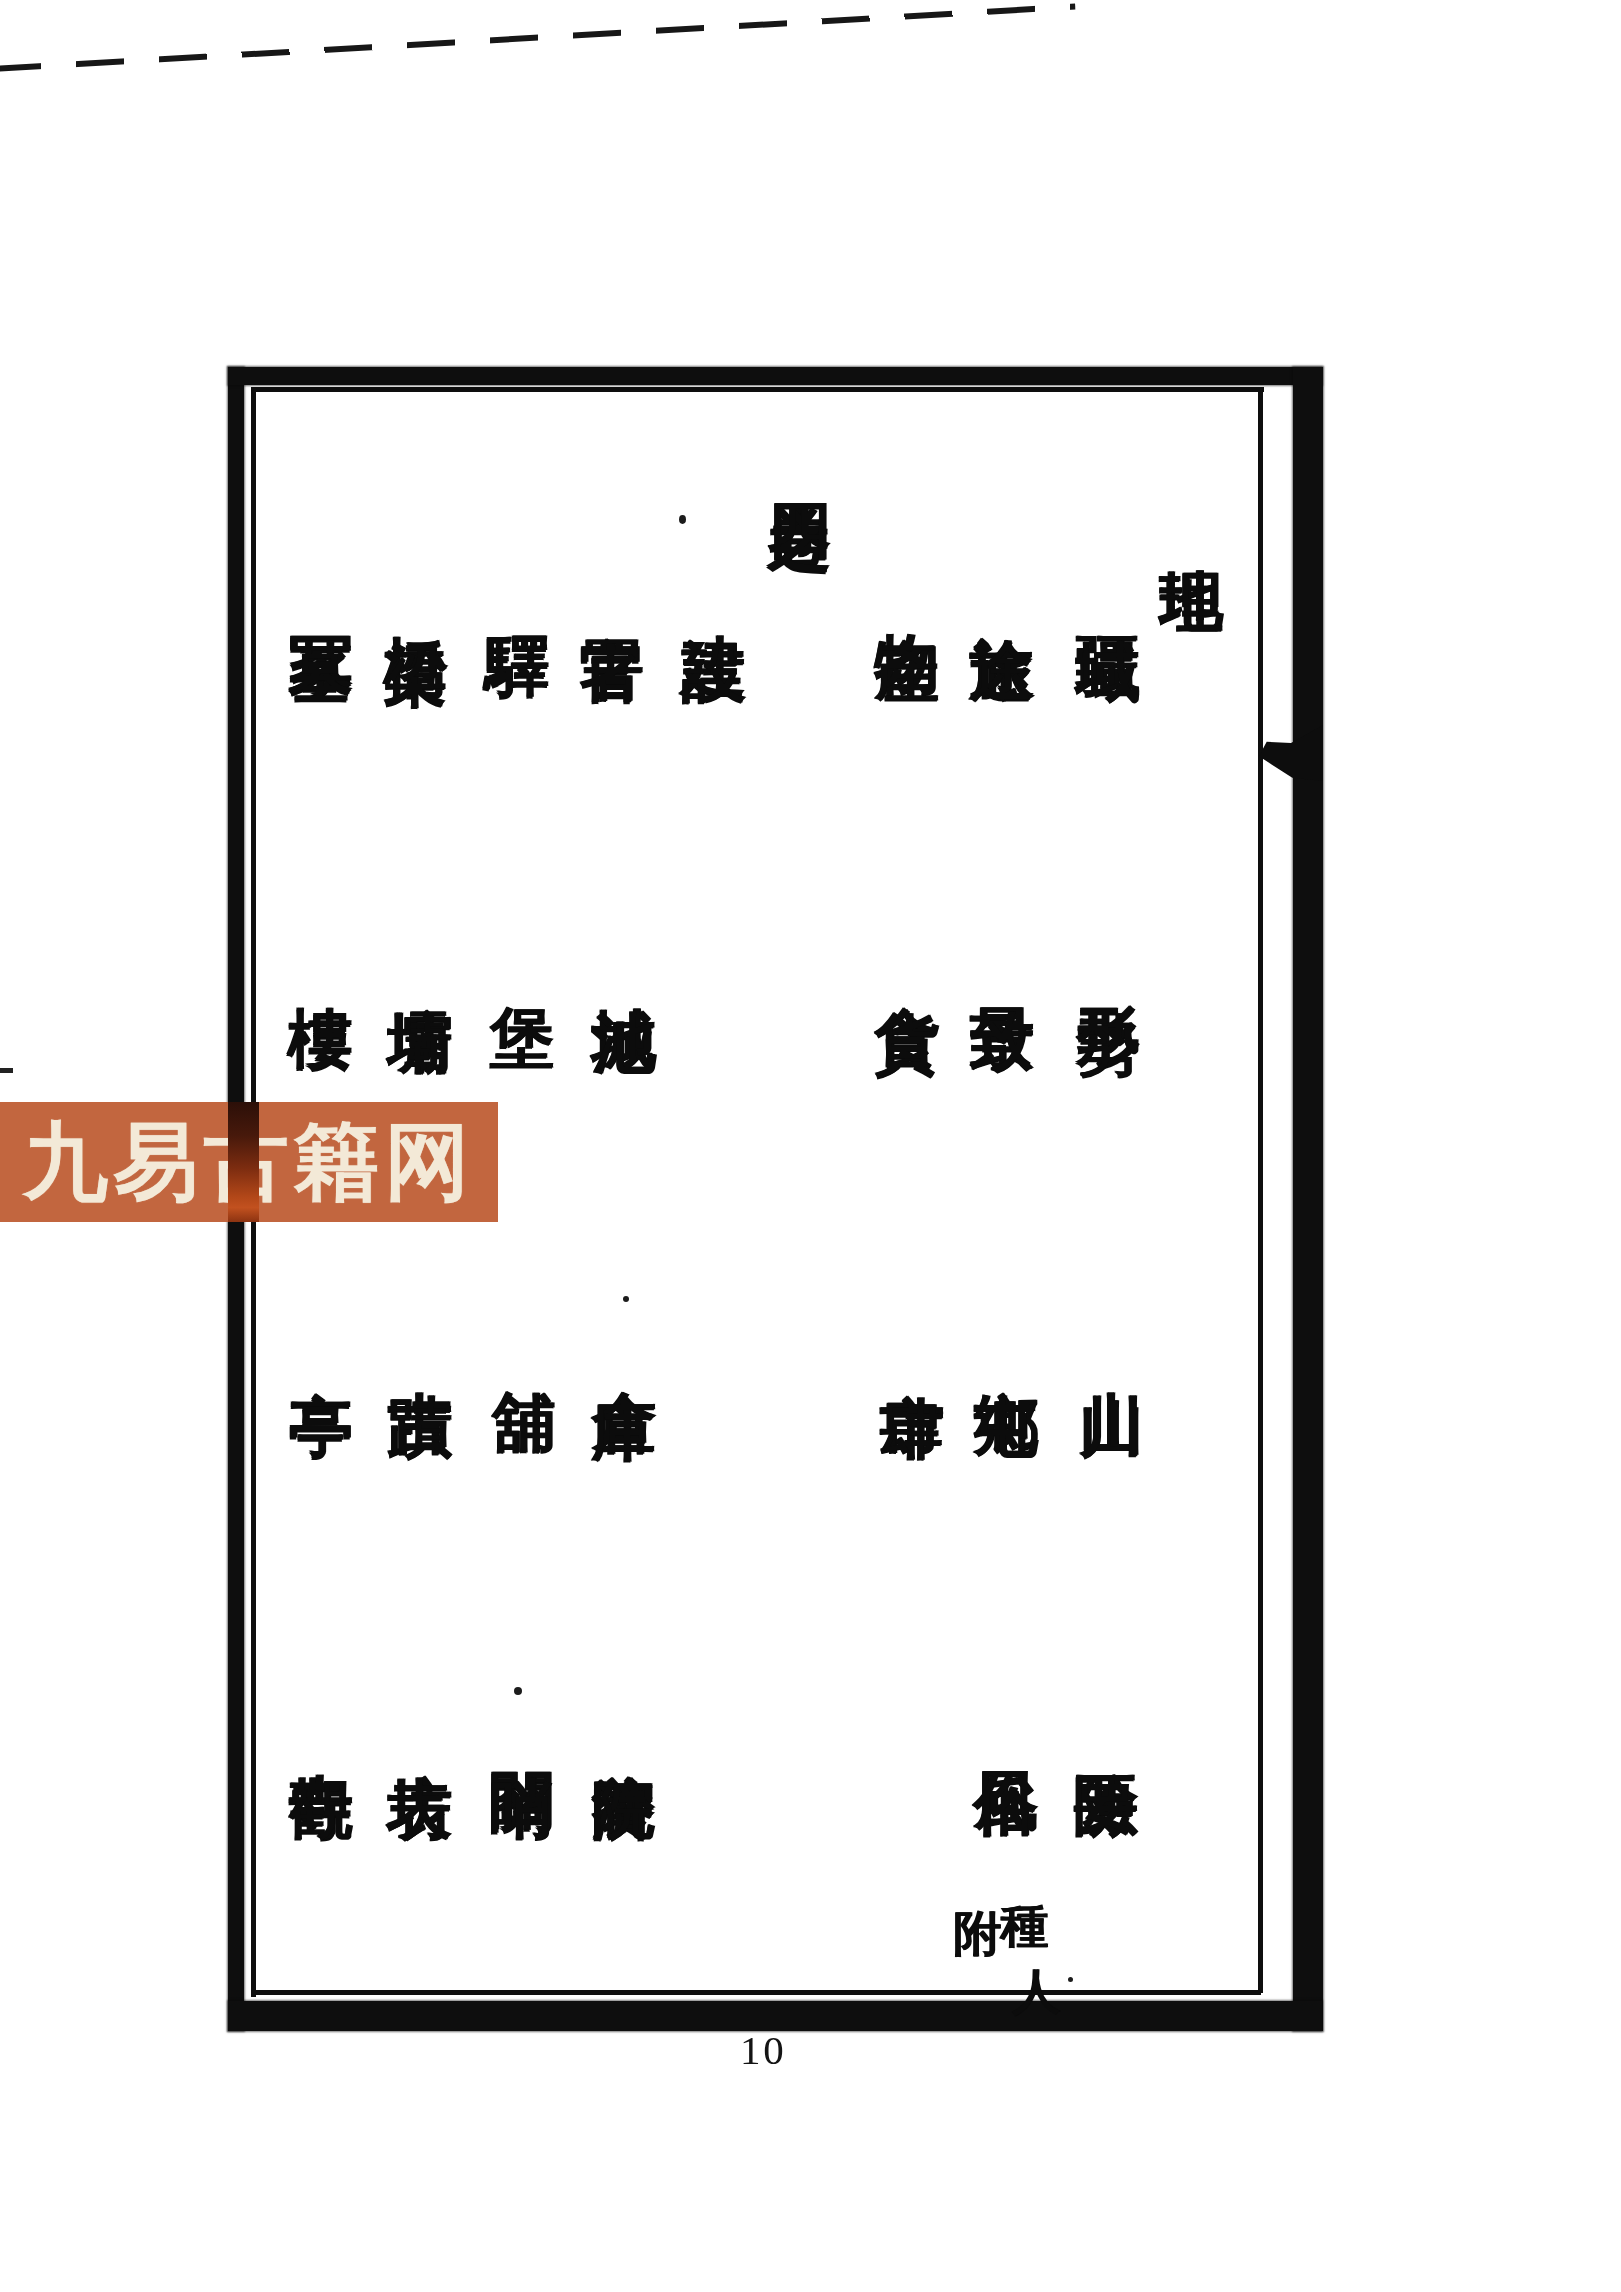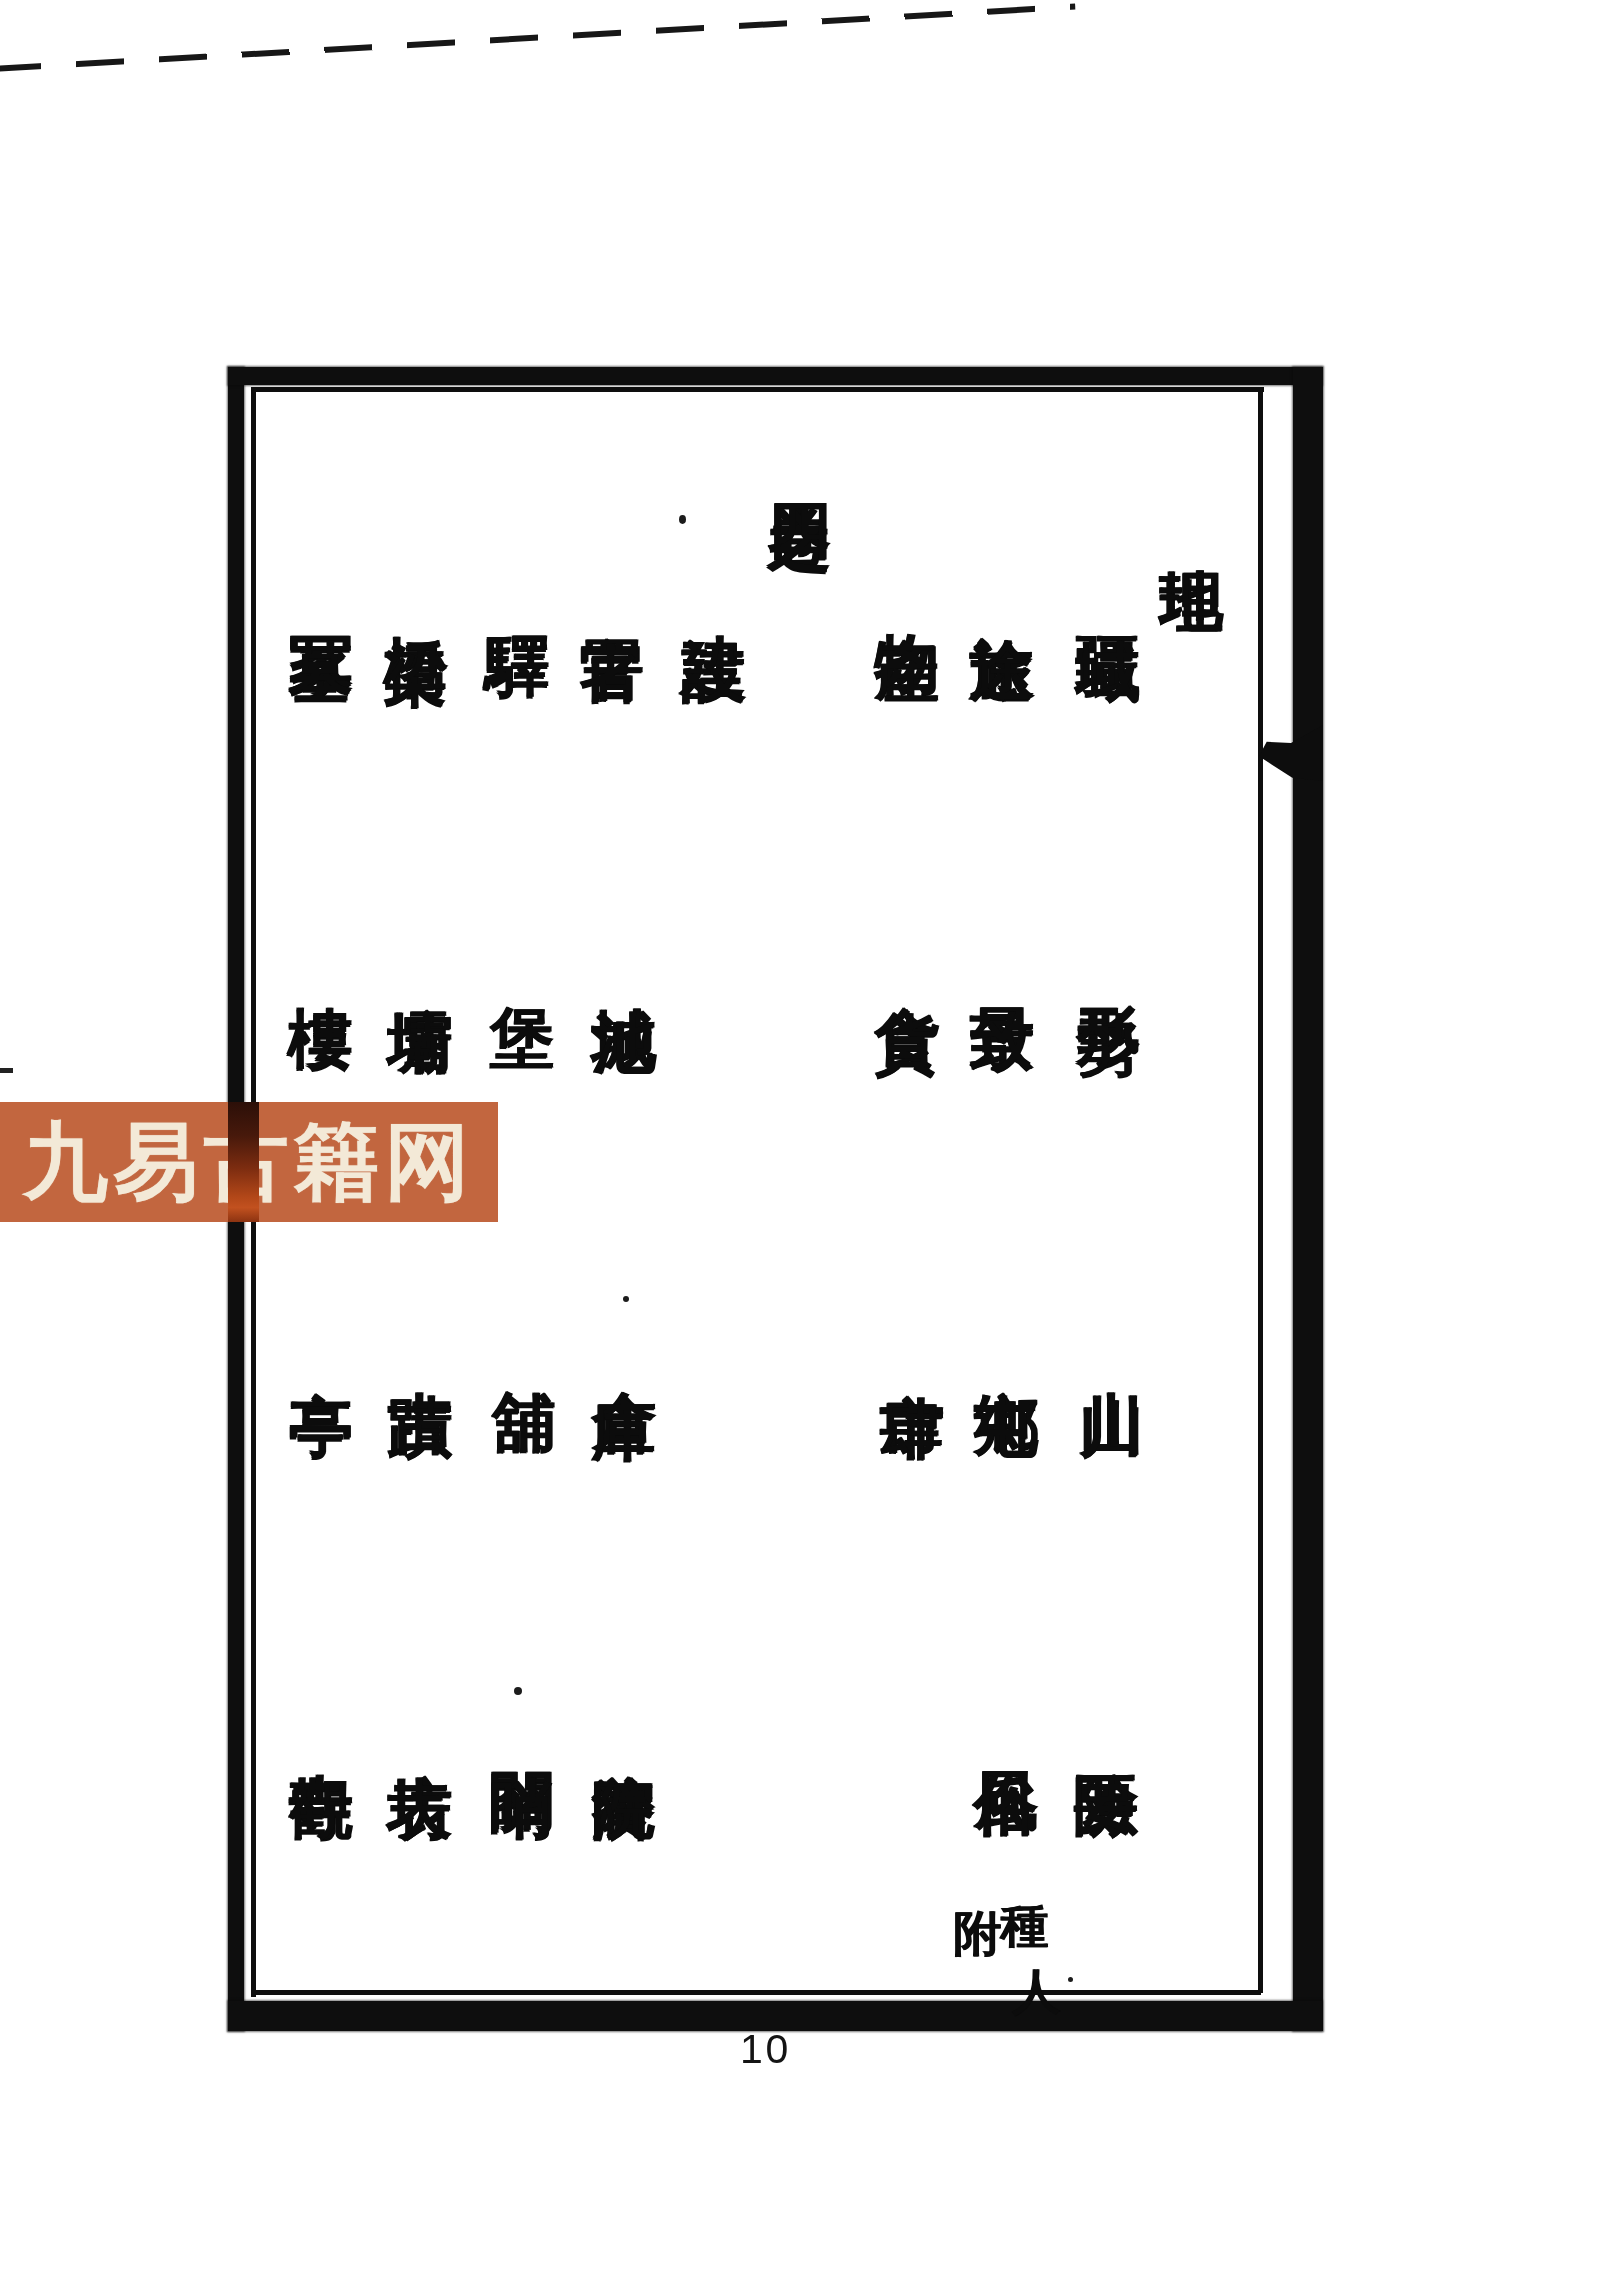--- a/index.html
+++ b/index.html
@@ -42,21 +42,21 @@
     position:relative;z-index:2;width:100%;text-align:center;
     font-size:85px;font-weight:600;color:#f3e9d7;line-height:1;letter-spacing:5.4px;
     text-shadow:0 0 0.9px rgba(243,233,215,.8);
   }
   .banner-stripe{
     position:absolute;z-index:3;left:228px;top:0;width:31px;height:100%;
     background:linear-gradient(180deg,#2c0f08 0%,#47190b 28%,#7c2c10 55%,#b04618 78%,#c2511f 88%,#8c3311 100%);
   }
   .pagenum{
     position:absolute;left:740px;top:2026px;font-size:41px;color:#141414;
-    letter-spacing:2.7px;font-family:Liberation Sans, sans-serif;
+    letter-spacing:2.7px;font-family:Liberation Serif, serif;
   }
 </style>
 </head>
 <body>
 
 <div class="page">
 
   <div class="dashes"></div>
 
   <div class="ldash"></div>

